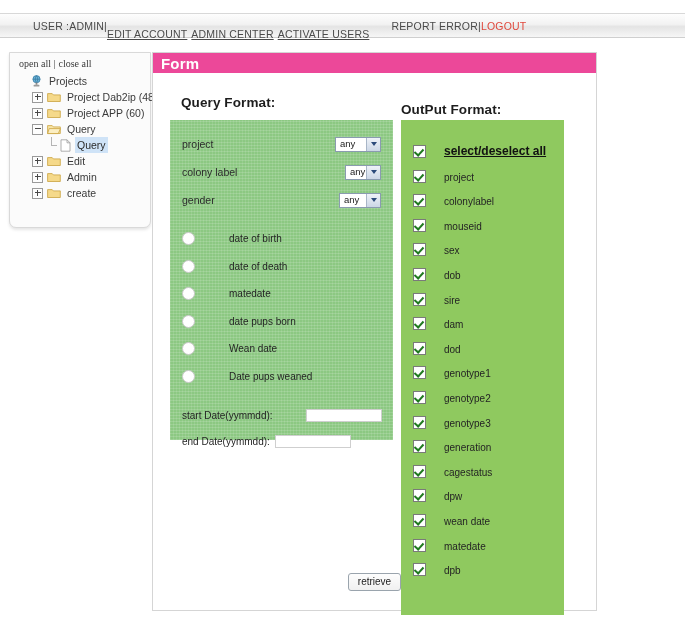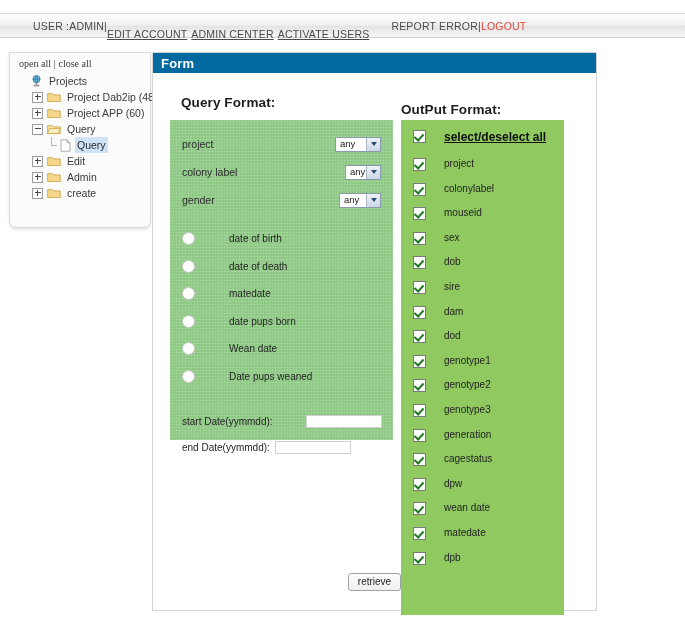--- a/index.html
+++ b/index.html
@@ -137,23 +137,23 @@
     position: absolute;
     left: 152px; top: 52px;
     width: 445px;
     height: 559px;
     background: #ffffff;
     border: 1px solid #d5d5d5;
     box-sizing: border-box;
   }
   #formhdr {
     height: 20px;
-    background: #0369a1;
+    background: #ec4899;
     color: #ffffff;
-    font-size: 13px;
+    font-size: 15px;
     font-weight: bold;
     display: flex;
     align-items: center;
     padding-left: 8px;
     box-sizing: border-box;
     letter-spacing: .2px;
   }
   #formbody {
     position: relative;
     height: 537px;
@@ -273,21 +273,21 @@
     position: absolute;
     left: 248px; top: 47px;
     width: 163px;
     height: 495px;
     background: #8fc95f;
     box-sizing: border-box;
     padding: 10px 0 8px 12px;
   }
   .orow {
     display: flex;
-    align-items: flex-start;
+    align-items: flex-end;
     height: 24.6px;
   }
   .orow.head { height: 28px; }
   .cbx {
     width: 11px; height: 11px;
     background: #ffffff;
     border: 1px solid #7a7a7a;
     flex: 0 0 auto;
     margin-right: 18px;
     position: relative;
@@ -516,21 +516,21 @@
         <div class="rrow">
           <span class="radio"></span>
           <span class="rlabel">Wean date</span>
         </div>
         <div class="rrow">
           <span class="radio"></span>
           <span class="rlabel">Date pups weaned</span>
         </div>
       </div>
 
-      <div class="drow" style="margin-top:18px;gap:28px;">
+      <div class="drow" style="margin-top:12px;gap:28px;">
         <span class="dlabel">start Date(yymmdd):</span>
         <input class="dinput dinput-a" type="text" placeholder="" style="">
       </div>
 
       <div class="drow">
         <span class="dlabel">end Date(yymmdd):</span>
         <input class="dinput dinput-b" type="text" placeholder="" style="">
       </div>
 
     </div>

